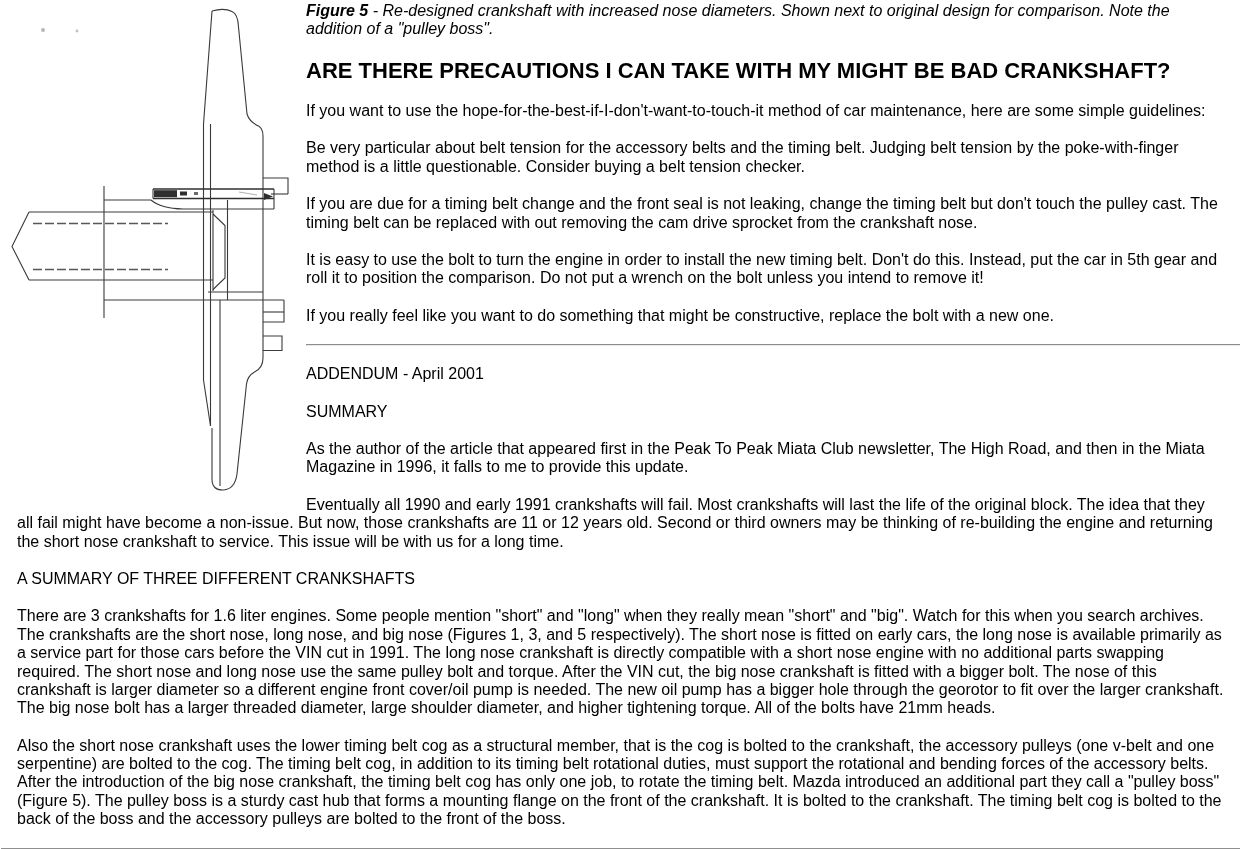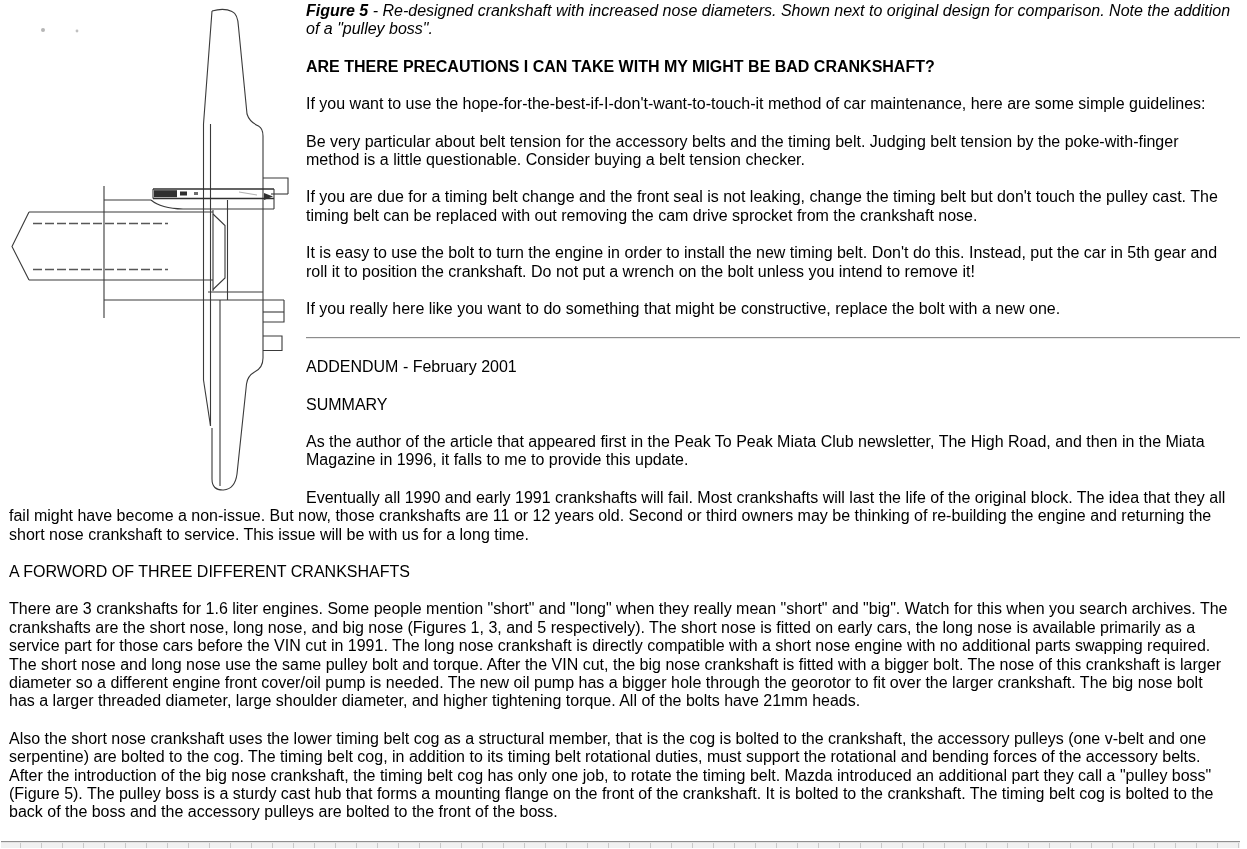--- a/index.html
+++ b/index.html
@@ -5,25 +5,25 @@
   html, body { background: #ffffff; }
   body {
     margin: 2px 7px 0 1px;
     font-family: "Liberation Sans", sans-serif;
     font-size: 16px;
     line-height: 1.15;
     color: #000;
     min-height: 849px;
     width: 1239px;
   }
-  p { margin: 19px 8px; }
+  p { margin: 19px 16px; }
   .caption { margin-top: 0; font-style: italic; }
   .caption b { font-style: italic; }
   h3 {
-    font-size: 16px;
+    font-size: 22px;
     font-weight: bold;
     margin: 18.7px 0;
     line-height: 1.15;
   }
   .figure-float {
     float: left;
     width: 305px;
     height: 500px;
   }
   hr {
@@ -109,27 +109,27 @@
   </svg>
 </div>
 
 <p class="caption"><i><b>Figure 5</b> <span>- Re-designed crankshaft with increased nose diameters. Shown next to original design for comparison. Note the addition of a "pulley boss".</span></i></p>
 
 <h3>ARE THERE PRECAUTIONS I CAN TAKE WITH MY MIGHT BE BAD CRANKSHAFT?</h3>
 
 <p>If you want to use the hope-for-the-best-if-I-don't-want-to-touch-it method of car maintenance, here are some simple guidelines:</p>
 <p>Be very particular about belt tension for the accessory belts and the timing belt. Judging belt tension by the poke-with-finger method is a little questionable. Consider buying a belt tension checker.</p>
 <p>If you are due for a timing belt change and the front seal is not leaking, change the timing belt but don't touch the pulley cast. The timing belt can be replaced with out removing the cam drive sprocket from the crankshaft nose.</p>
-<p>It is easy to use the bolt to turn the engine in order to install the new timing belt. Don't do this. Instead, put the car in 5th gear and roll it to position the crankshaft. Do not put a wrench on the bolt unless you intend to remove it!</p>
-<p>If you really here like you want to do something that might be constructive, replace the bolt with a new one.</p>
+<p>It is easy to use the bolt to turn the engine in order to install the new timing belt. Don't do this. Instead, put the car in 5th gear and roll it to position the comparison. Do not put a wrench on the bolt unless you intend to remove it!</p>
+<p>If you really feel like you want to do something that might be constructive, replace the bolt with a new one.</p>
 
 <hr>
 
-<p>ADDENDUM - February 2001</p>
+<p>ADDENDUM - April 2001</p>
 <p>SUMMARY</p>
 <p>As the author of the article that appeared first in the Peak To Peak Miata Club newsletter, The High Road, and then in the Miata Magazine in 1996, it falls to me to provide this update.</p>
 <p>Eventually all 1990 and early 1991 crankshafts will fail. Most crankshafts will last the life of the original block. The idea that they all fail might have become a non-issue. But now, those crankshafts are 11 or 12 years old. Second or third owners may be thinking of re-building the engine and returning the short nose crankshaft to service. This issue will be with us for a long time.</p>
 
-<p>A FORWORD OF THREE DIFFERENT CRANKSHAFTS</p>
+<p>A SUMMARY OF THREE DIFFERENT CRANKSHAFTS</p>
 <p>There are 3 crankshafts for 1.6 liter engines. Some people mention "short" and "long" when they really mean "short" and "big". Watch for this when you search archives. The crankshafts are the short nose, long nose, and big nose (Figures 1, 3, and 5 respectively). The short nose is fitted on early cars, the long nose is available primarily as a service part for those cars before the VIN cut in 1991. The long nose crankshaft is directly compatible with a short nose engine with no additional parts swapping required. The short nose and long nose use the same pulley bolt and torque. After the VIN cut, the big nose crankshaft is fitted with a bigger bolt. The nose of this crankshaft is larger diameter so a different engine front cover/oil pump is needed. The new oil pump has a bigger hole through the georotor to fit over the larger crankshaft. The big nose bolt has a larger threaded diameter, large shoulder diameter, and higher tightening torque. All of the bolts have 21mm heads.</p>
 <p>Also the short nose crankshaft uses the lower timing belt cog as a structural member, that is the cog is bolted to the crankshaft, the accessory pulleys (one v-belt and one serpentine) are bolted to the cog. The timing belt cog, in addition to its timing belt rotational duties, must support the rotational and bending forces of the accessory belts. After the introduction of the big nose crankshaft, the timing belt cog has only one job, to rotate the timing belt. Mazda introduced an additional part they call a "pulley boss" (Figure 5). The pulley boss is a sturdy cast hub that forms a mounting flange on the front of the crankshaft. It is bolted to the crankshaft. The timing belt cog is bolted to the back of the boss and the accessory pulleys are bolted to the front of the boss.</p>
 
 <div class="next-image-edge"></div>
 
 </body></html>

